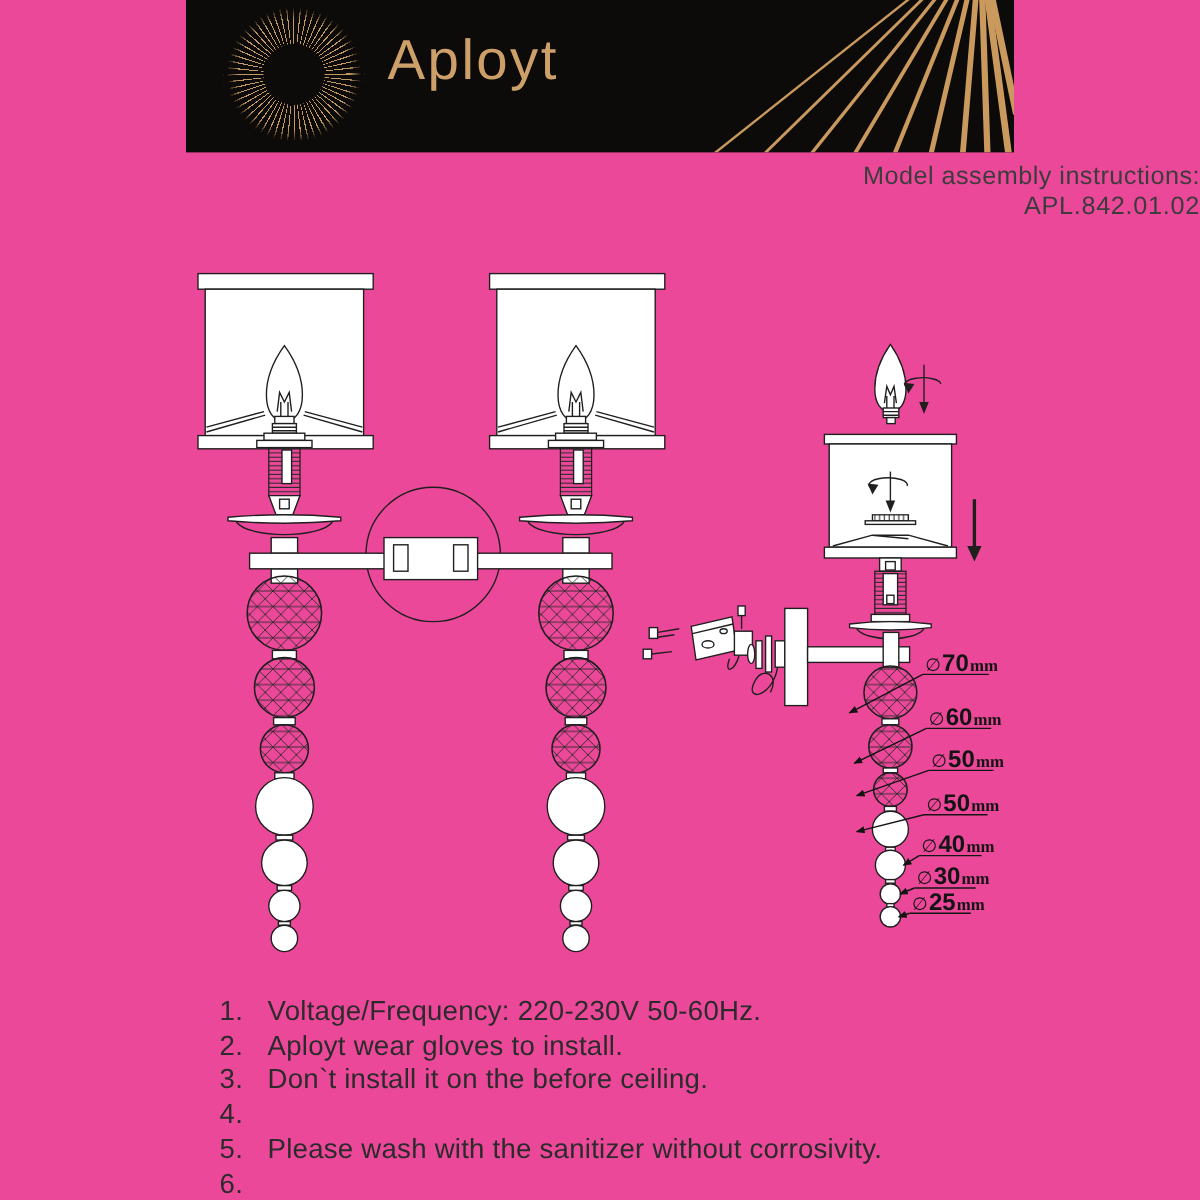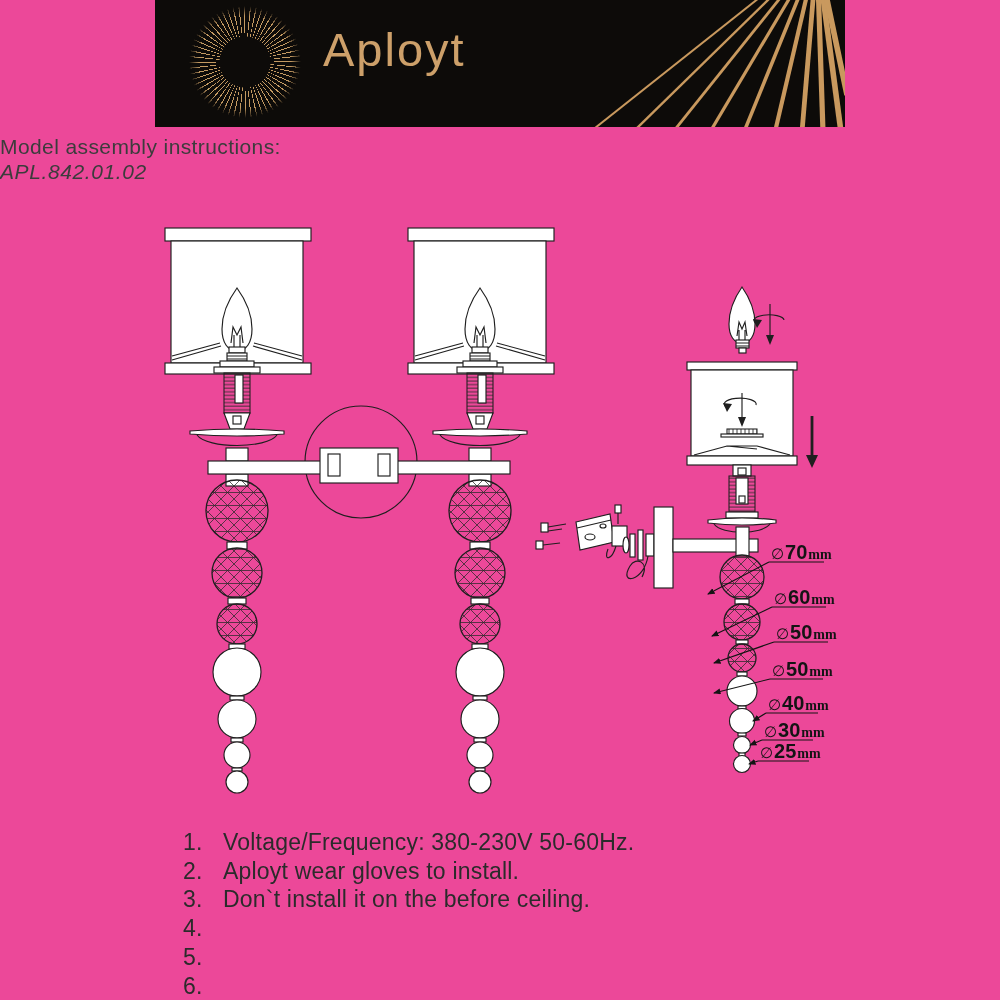--- a/index.html
+++ b/index.html
@@ -9,23 +9,23 @@
   .banner{position:absolute;left:155px;top:0;width:690px;height:127px;background:#0d0b09;overflow:hidden;}
   .logo-burst{position:absolute;left:31px;top:3px;width:118px;height:118px;border-radius:50%;
       background:
         radial-gradient(circle at 50% 50%, #0d0b09 0 25px, rgba(13,11,9,0) 26px),
         radial-gradient(circle at 50% 50%, rgba(13,11,9,0) 0 46px, #0d0b09 56px),
         repeating-conic-gradient(from -1deg, #c49a62 0deg 1.25deg, rgba(13,11,9,0) 1.25deg 6deg);}
   .brand{position:absolute;left:168px;top:26px;color:#cda06a;font-size:47px;font-weight:300;
          letter-spacing:2px;line-height:1;}
   .rays{position:absolute;right:0;top:0;}
   
-  .title-wrap{position:absolute;left:0;top:134px;width:1000px;text-align:left;color:#3c3c3c;}
+  .title-wrap{position:absolute;left:0;top:134px;width:1000px;text-align:right;color:#3c3c3c;}
   .title-line{font-size:21px;letter-spacing:0.4px;line-height:25px;}
-  .title-model{font-size:21px;letter-spacing:0.6px;line-height:25px;font-style:italic;}
+  .title-model{font-size:21px;letter-spacing:0.6px;line-height:25px;}
   
   .diagram{position:absolute;left:0;top:200px;width:1000px;height:640px;}
   .ln{fill:none;stroke:#1f1f1f;stroke-width:1.15;}
   .lnw{fill:#ffffff;stroke:#1f1f1f;stroke-width:1.15;}
   .facet{fill:url(#fac);stroke:#1f1f1f;stroke-width:1.3;}
   .thrf{fill:url(#thr);stroke:#1f1f1f;stroke-width:1.05;}
   .vhf{fill:url(#vh);stroke:#1f1f1f;stroke-width:1.05;}
   .dim{font-family:"Liberation Sans",sans-serif;fill:#141414;}
   .ds{font-size:15px;}
   .dv{font-size:20px;font-weight:bold;}
@@ -243,34 +243,35 @@
         <path class="dimline" d="M758,561 H809"></path>
         <path class="dimline" d="M758,561 L749,564" marker-end="url(#arw)"></path>
       </g>
     </g>
   </svg>
   </div>
 
   <div class="list">
     <div class="list-row">
       <span class="list-num">1.</span>
-      <span>Voltage/Frequency: 380-230V 50-60Hz.</span>
+      <span>Voltage/Frequency: 220-230V 50-60Hz.</span>
     </div>
     <div class="list-row">
       <span class="list-num">2.</span>
       <span>Aployt wear gloves to install.</span>
     </div>
     <div class="list-row">
       <span class="list-num">3.</span>
       <span>Don`t install it on the before ceiling.</span>
     </div>
     <div class="list-row">
       <span class="list-num">4.</span>
     </div>
     <div class="list-row">
       <span class="list-num">5.</span>
+      <span>Please wash with the sanitizer without corrosivity.</span>
     </div>
     <div class="list-row">
       <span class="list-num">6.</span>
     </div>
   </div>
 
 </div>
 
 </body></html>

